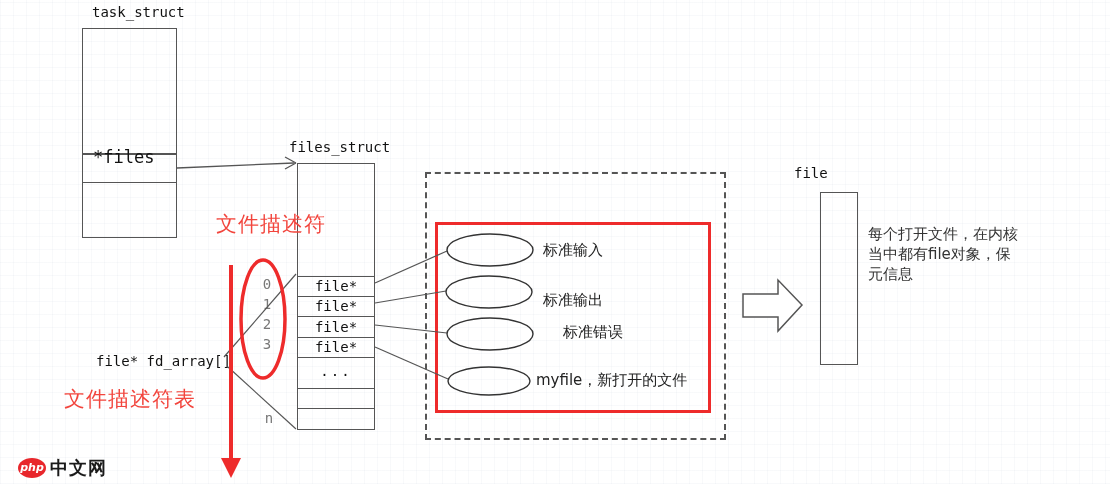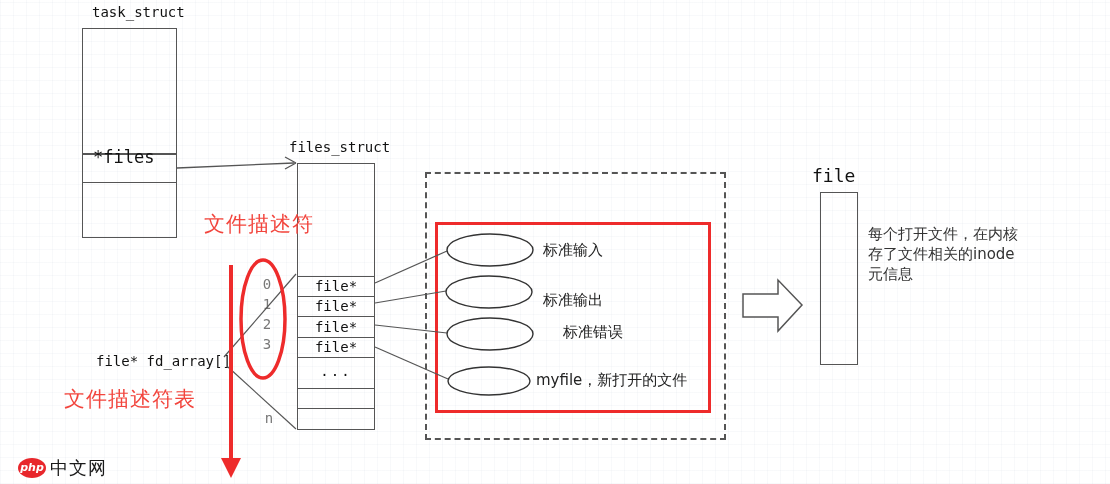--- a/index.html
+++ b/index.html
@@ -28,41 +28,41 @@
   .fs-row{border-top:1px solid #555;font-size:14px;text-align:center;color:#111;box-sizing:border-box;}
   .fs-r20{height:20px;line-height:19px;}
   .fs-r21{height:21px;line-height:20px;}
   .fs-r31{height:31px;line-height:26px;letter-spacing:2px;}
 
   .fd-index{position:absolute;width:18px;text-align:center;font-size:14px;color:#777;}
   .fdarray-label{left:96px;top:353px;font-size:14px;color:#111;}
 
   
   .red-text{color:#f2453d;font-size:21px;letter-spacing:1px;}
-  .ann-fd{left:204px;top:210px;}
+  .ann-fd{left:216px;top:210px;}
   .ann-fdt{left:64px;top:385px;}
 
   
   .dash-box{position:absolute;left:425px;top:172px;width:301px;height:268px;border:2px dashed #555;box-sizing:border-box;}
   .red-rect{position:absolute;left:435px;top:222px;width:276px;height:191px;border:3px solid #ee2b2b;box-sizing:border-box;}
 
   .open-label{position:absolute;font-size:15px;color:#222;line-height:22px;white-space:nowrap;}
 
   
-  .file-label{left:812px;top:165px;font-size:18px;color:#111;}
+  .file-label{left:794px;top:165px;font-size:14px;color:#111;}
   .file-box{left:820px;top:192px;width:38px;height:173px;}
   .file-note{position:absolute;left:868px;top:224px;width:190px;font-size:15px;line-height:20px;color:#333;}
   .file-note div{white-space:nowrap;}
 
   
   .logo{position:absolute;left:18px;top:456px;display:flex;align-items:center;gap:4px;}
   .logo-badge{display:inline-block;width:28px;height:20px;background:#e8272c;border-radius:50%;
     color:#fff;font-style:italic;font-weight:bold;font-size:11px;text-align:center;line-height:20px;
     font-family:"DejaVu Sans","Liberation Sans",sans-serif;}
-  .logo-text{font-size:18px;font-weight:normal;color:#1a1a1a;letter-spacing:1px;text-align:right;}
+  .logo-text{font-size:18px;font-weight:bold;color:#1a1a1a;letter-spacing:1px;text-align:right;}
 
   .overlay{position:absolute;left:0;top:0;width:1110px;height:484px;pointer-events:none;}
 </style>
 </head>
 <body>
 
 <div class="canvas">
 
   <div class="abs mono ts-label">task_struct</div>
   <div class="box ts-box">
@@ -99,21 +99,21 @@
 
   <div class="open-label" style="left:543px;top:239px;">标准输入</div>
   <div class="open-label" style="left:543px;top:281px;margin-top:8px;">标准输出</div>
   <div class="open-label" style="left:543px;top:321px;margin-left:20px;">标准错误</div>
   <div class="open-label" style="left:536px;top:369px;">myfile，新打开的文件</div>
 
   <div class="abs mono file-label">file</div>
   <div class="box file-box"></div>
   <div class="file-note">
     <div>每个打开文件，在内核</div>
-    <div>存了文件相关的inode</div>
+    <div>当中都有file对象，保</div>
     <div>元信息</div>
   </div>
 
   <div class="logo">
     <span class="logo-badge">php</span>
     <span class="logo-text">中文网</span>
   </div>
 
   <svg class="overlay" viewBox="0 0 1110 484" xmlns="http://www.w3.org/2000/svg">
 

